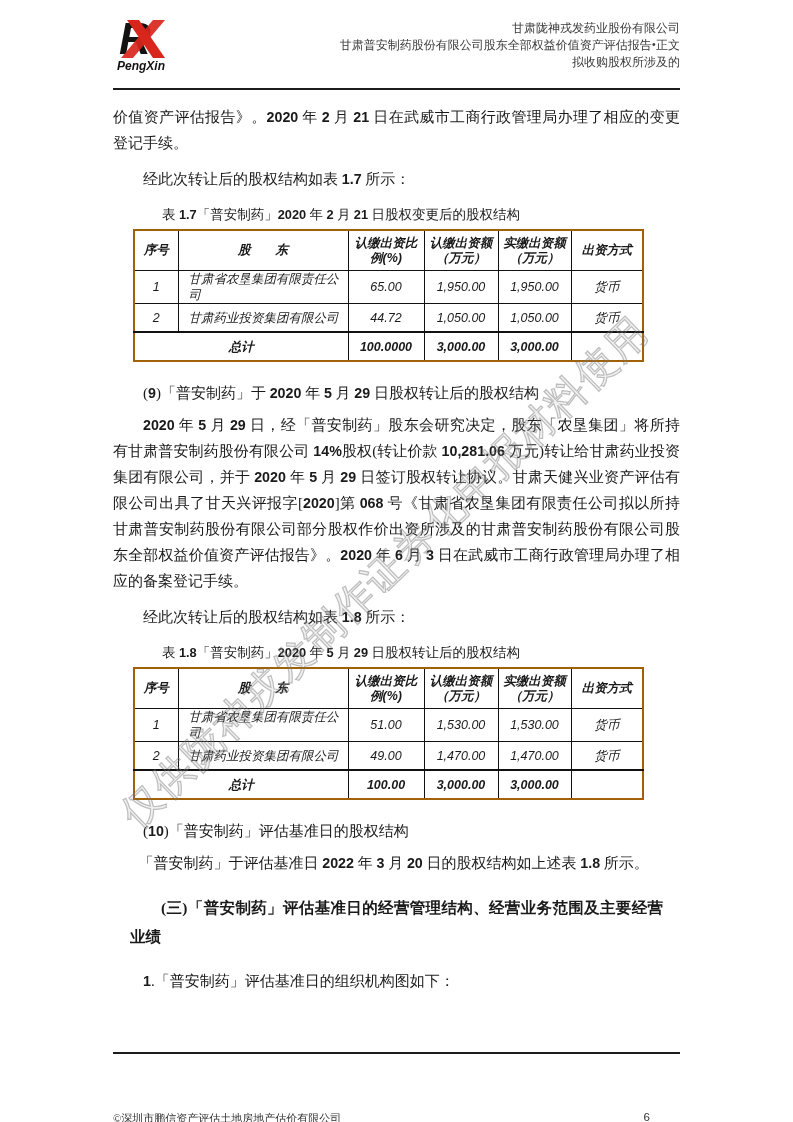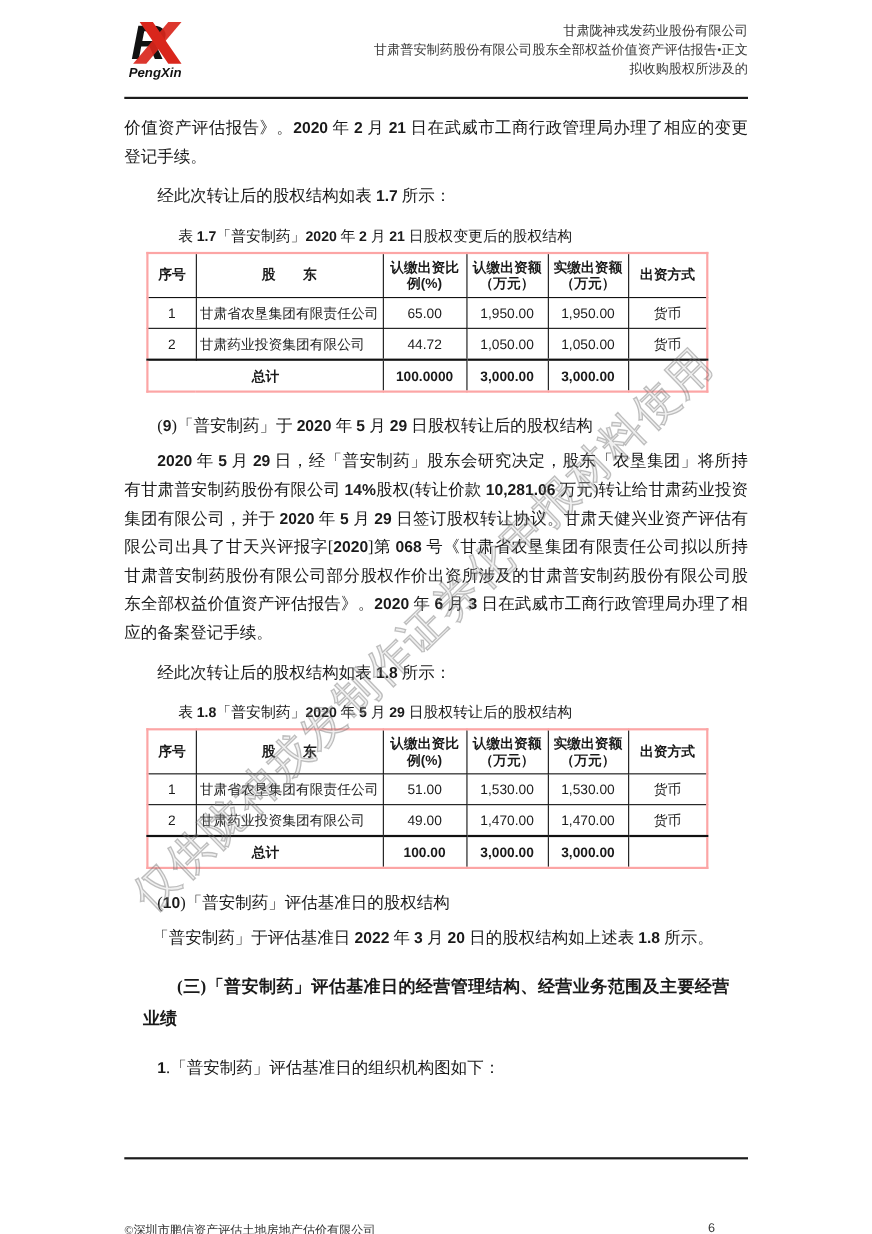--- a/index.html
+++ b/index.html
@@ -15,26 +15,26 @@
 
   
   .para{font-size:15px;line-height:26px;text-align:justify;margin:0;}
   .mt14{margin-top:14px;} .mt10{margin-top:10px;} .mt18{margin-top:18px;} .mt6{margin-top:6px;}
   .indent{text-indent:2em;}
   .numbold b{font-family:"Liberation Sans",sans-serif;font-weight:700;font-size:0.95em;}
 
   
   .tblwrap{width:416px;margin-left:20px;}
   .tcaption{text-align:center;font-size:13.5px;margin:13px 0 4px;line-height:20px;}
-  table{border-collapse:collapse;width:509px;border:2px solid #fca5a5;table-layout:fixed;}
+  table{border-collapse:collapse;width:509px;border:2px solid #a16207;table-layout:fixed;font-style:italic;}
   th,td{border:1px solid #111;}
   th{font-family:"Liberation Sans",sans-serif;font-size:12.5px;font-weight:700;
      padding:4px 1px;line-height:15px;height:31px;}
   td{font-size:12.5px;height:27px;text-align:center;padding:0 3px;line-height:16px;}
-  td.name-cell{text-align:left;}
+  td.name-cell{text-align:left;padding-left:10px;}
   td.num{font-family:"Liberation Sans",sans-serif;}
   tr.total-row td{border-top:2px solid #111;font-weight:700;}
   tr.total-row td.num{font-family:"Liberation Sans",sans-serif;}
   tr.total-row td.tlabel{font-family:"Liberation Serif",serif;}
   .bold-heading{font-family:Liberation Serif, serif;font-weight:700;font-size:15.5px;
      line-height:29px;text-indent:2em;text-align:justify;margin:17px;}
 
   
   .watermark{position:absolute;left:385px;top:572px;transform:translate(-50%,-50%) rotate(-44deg);
      white-space:nowrap;font-size:40px;letter-spacing:2px;z-index:3;pointer-events:none;

